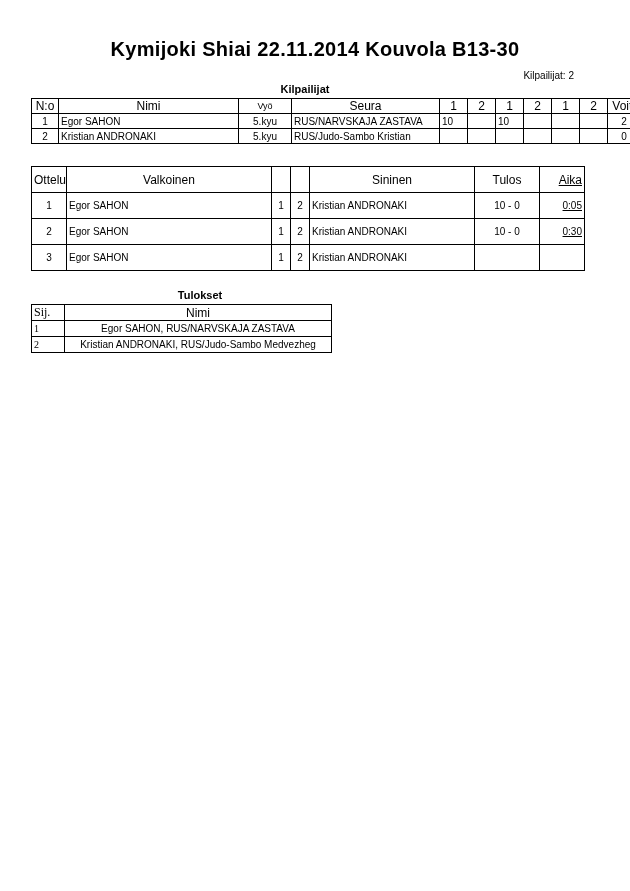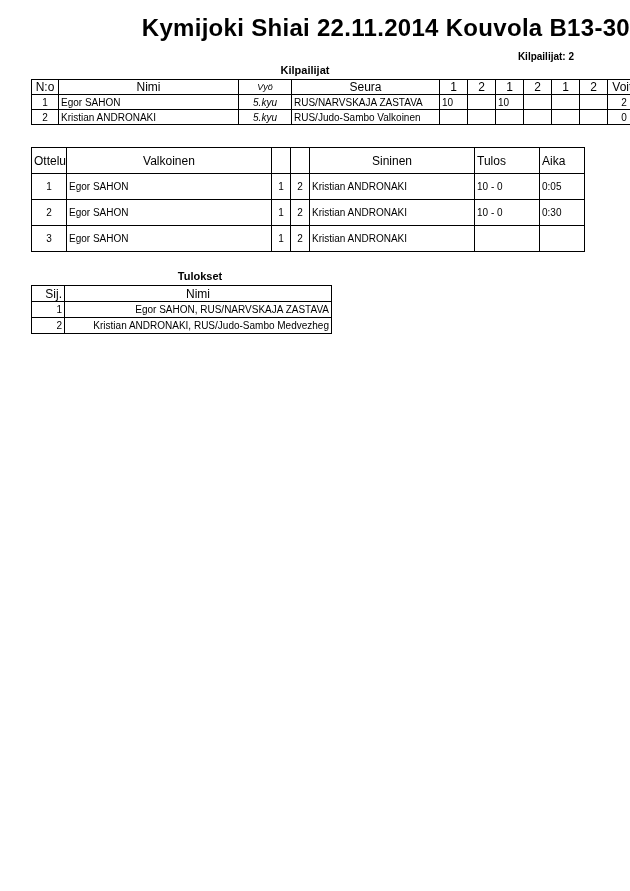--- a/index.html
+++ b/index.html
@@ -14,30 +14,30 @@
     color: #000000;
     position: relative;
     overflow: hidden;
   }
   .page {
     position: relative;
     width: 630px;
     height: 891px;
   }
   .title {
-    text-align: right;
-    font-size: 24px;
+    text-align: center;
+    font-size: 20px;
     font-weight: bold;
     letter-spacing: 0.3px;
-    margin-top: 14px;
+    margin-top: 38px;
   }
   .kilpailijat-count {
     text-align: right;
     font-size: 10px;
-    font-weight: bold;
+    font-weight: normal;
     padding-right: 56px;
     margin-top: 9px;
   }
   .section-caption {
     text-align: center;
     font-size: 11px;
     font-weight: bold;
     margin-top: 2px;
     margin-bottom: 3px;
   }
@@ -64,56 +64,56 @@
 
   
   .tbl-competitors {
     margin-left: 31px;
     width: 568px;
     table-layout: fixed;
   }
   .tbl-competitors tr { height: 15px; }
   .tbl-competitors .c-no    { width: 22px; text-align: center; }
   .tbl-competitors .c-nimi  { width: 175px; }
-  .tbl-competitors .c-vyo   { width: 48px; text-align: center; font-style: italic; }
+  .tbl-competitors .c-vyo   { width: 48px; text-align: center; }
   .tbl-competitors .c-seura { width: 143px; }
   .tbl-competitors .c-r     { width: 23px; text-align: center; }
   .tbl-competitors .c-voit  { width: 28px; text-align: center; }
   .tbl-competitors td.c-nimi,
   .tbl-competitors td.c-seura { text-align: left; }
   .tbl-competitors th.c-vyo { font-size: 9px; }
   .tbl-competitors td.c-score { text-align: left; }
 
   
   .tbl-matches {
     margin-left: 31px;
     width: 518px;
     table-layout: fixed;
   }
   .tbl-matches tr { height: 26px; }
   .tbl-matches .m-ottelu { width: 30px; text-align: center; }
   .tbl-matches .m-valk   { width: 200px; }
   .tbl-matches .m-p1     { width: 14px; text-align: center; }
   .tbl-matches .m-p2     { width: 14px; text-align: center; }
   .tbl-matches .m-sin    { width: 160px; }
-  .tbl-matches .m-tulos  { width: 60px; text-align: left; }
-  .tbl-matches .m-aika   { width: 40px; text-align: left; }
+  .tbl-matches .m-tulos  { width: 60px; text-align: center; }
+  .tbl-matches .m-aika   { width: 40px; text-align: right; text-decoration: underline; }
   .tbl-matches td.m-valk,
   .tbl-matches td.m-sin { text-align: left; }
 
   
   .tbl-results {
     margin-left: 31px;
     width: 290px;
     table-layout: fixed;
   }
   .tbl-results tr { height: 16px; }
-  .tbl-results .r-sij  { width: 28px; text-align: right; }
+  .tbl-results .r-sij  { width: 28px; text-align: left; font-family: Liberation Serif, serif; }
   .tbl-results .r-nimi { width: 262px; }
-  .tbl-results td.r-nimi { text-align: right; margin-left: 39px; }
+  .tbl-results td.r-nimi { text-align: center; margin-left: 39px; }
 </style>
 </head>
 <body>
 
 <div class="page">
 
   <div class="title">Kymijoki Shiai  22.11.2014  Kouvola   B13-30</div>
 
   <div class="kilpailijat-count">Kilpailijat: 2</div>
 
@@ -148,21 +148,21 @@
         <td class="c-r c-score"></td>
         <td class="c-r c-score"></td>
         <td class="c-r c-score"></td>
         <td class="c-voit">2</td>
 
       </tr>
       <tr>
         <td class="c-no">2</td>
         <td class="c-nimi">Kristian ANDRONAKI</td>
         <td class="c-vyo">5.kyu</td>
-        <td class="c-seura">RUS/Judo-Sambo Valkoinen</td>
+        <td class="c-seura">RUS/Judo-Sambo Kristian</td>
         <td class="c-r c-score"></td>
         <td class="c-r c-score"></td>
         <td class="c-r c-score"></td>
         <td class="c-r c-score"></td>
         <td class="c-r c-score"></td>
         <td class="c-r c-score"></td>
         <td class="c-voit">0</td>
 
       </tr>
     </tbody>

